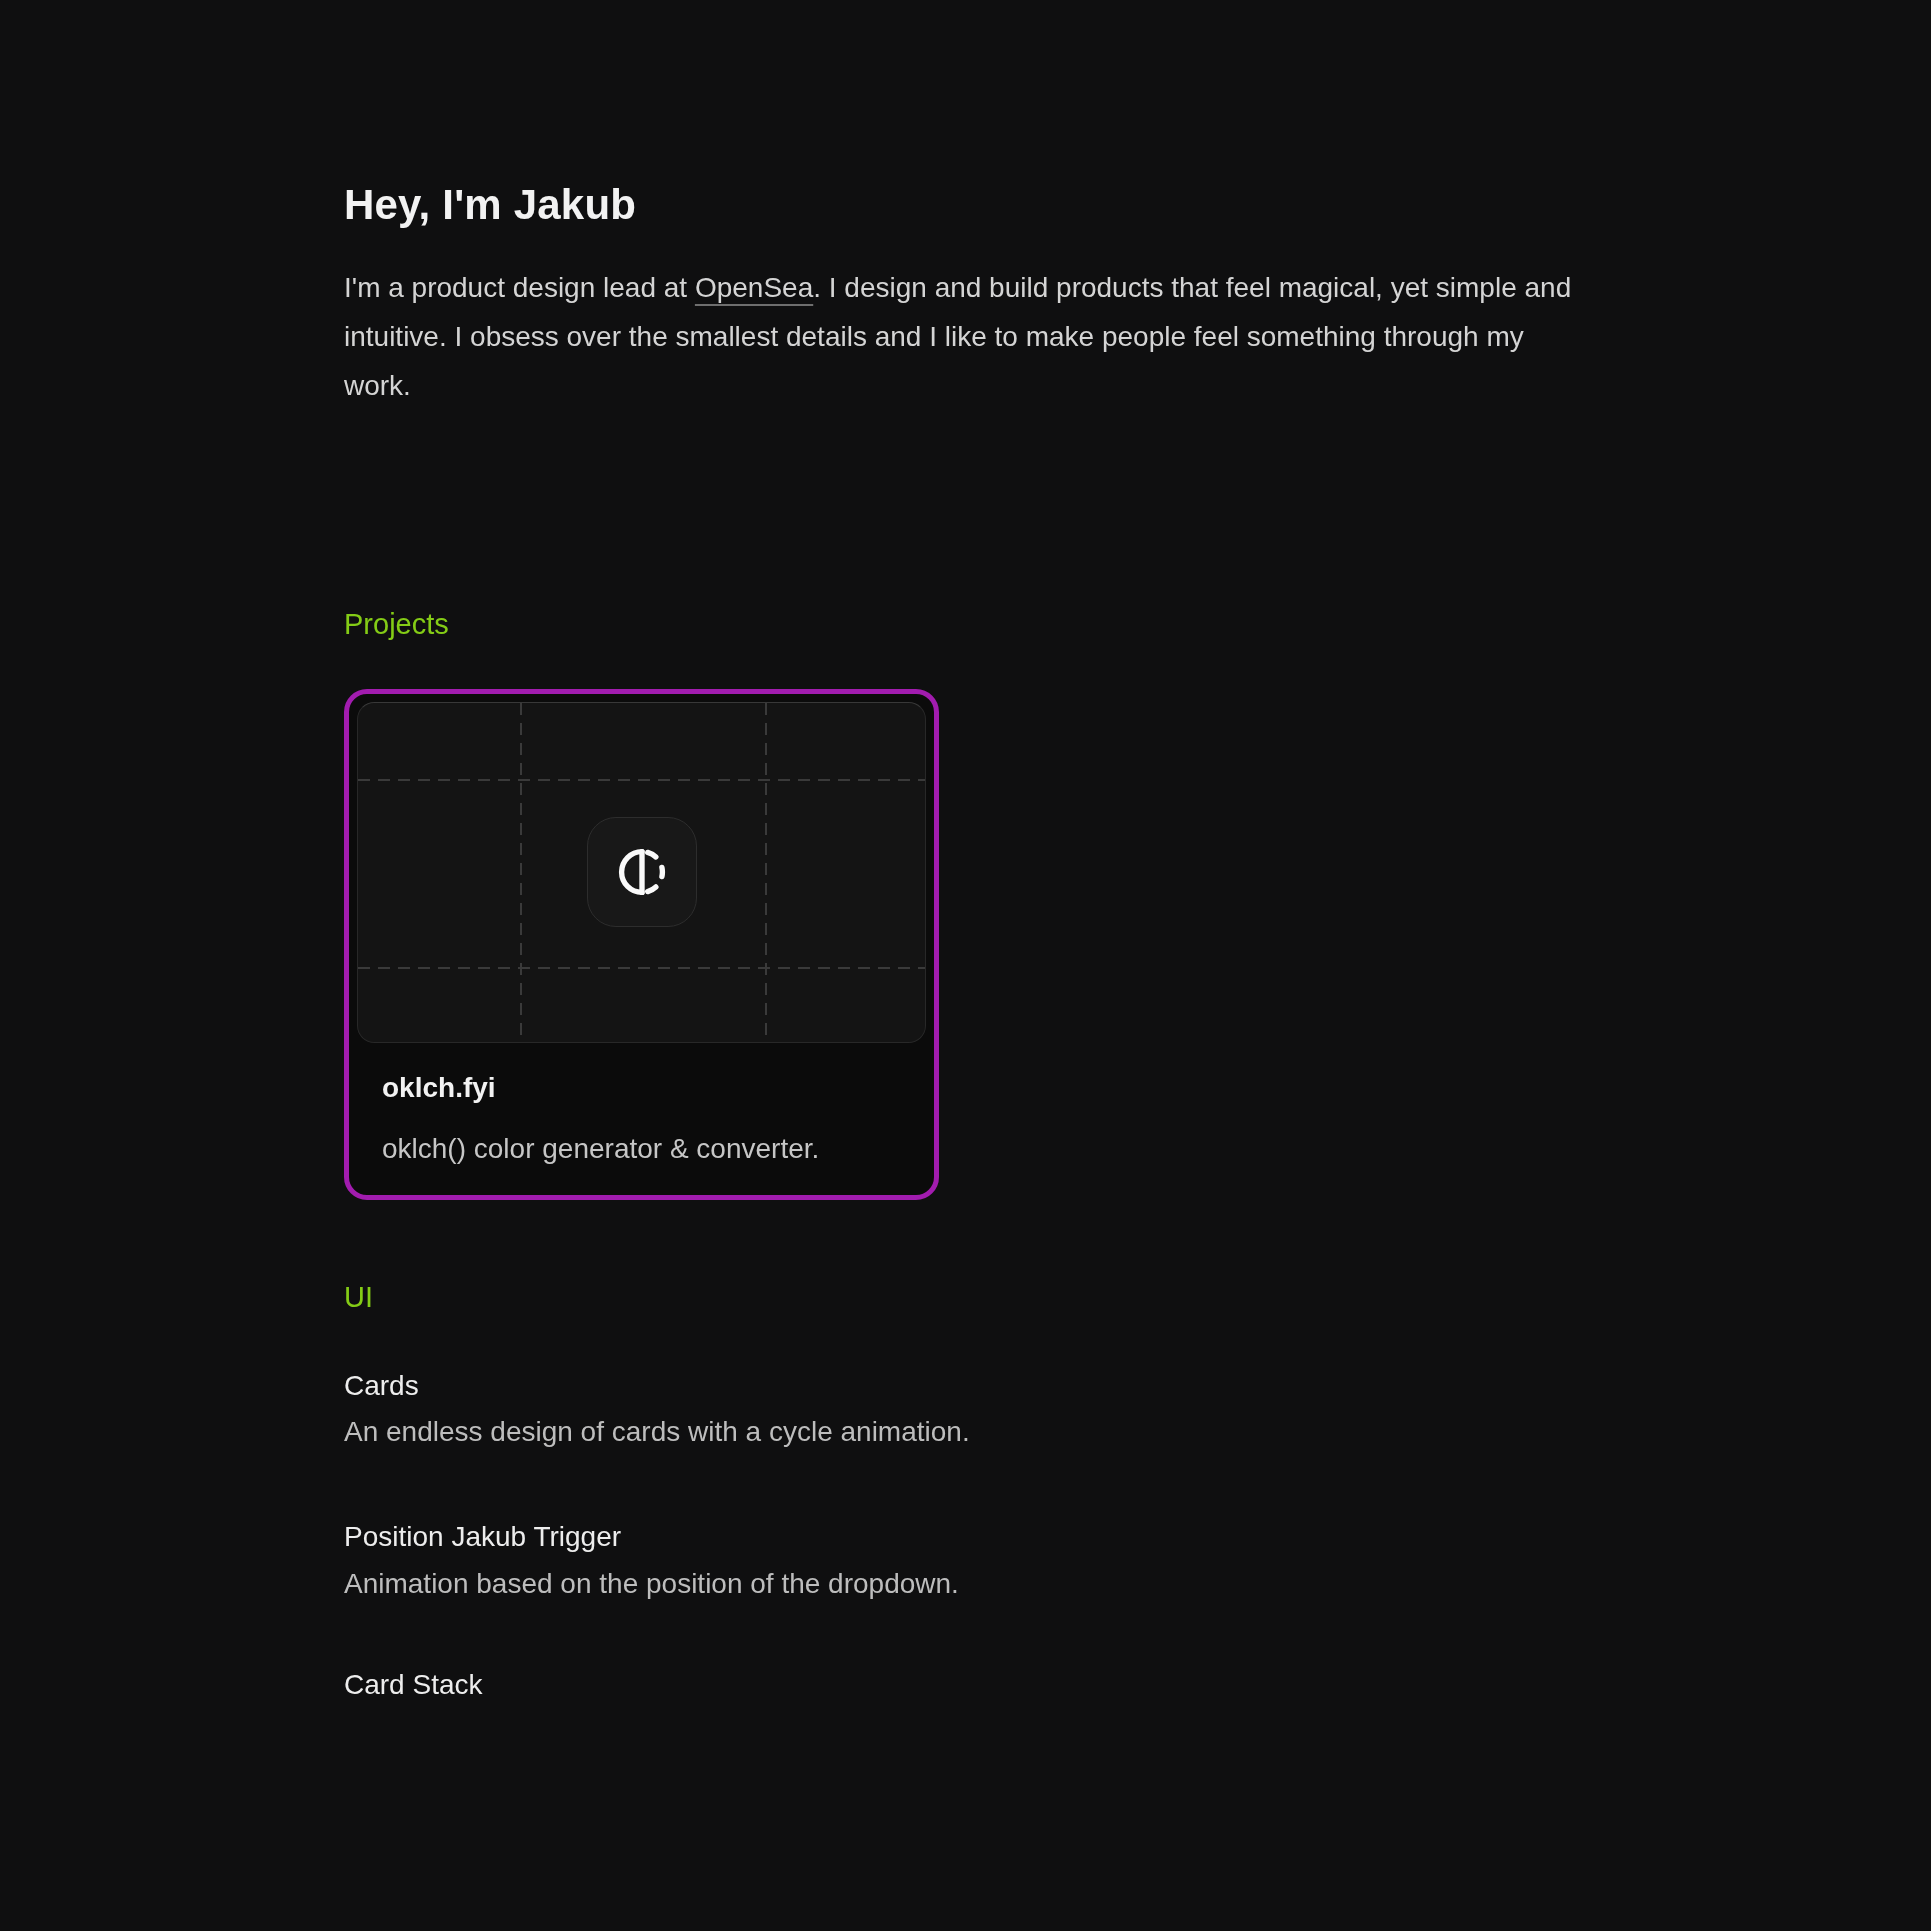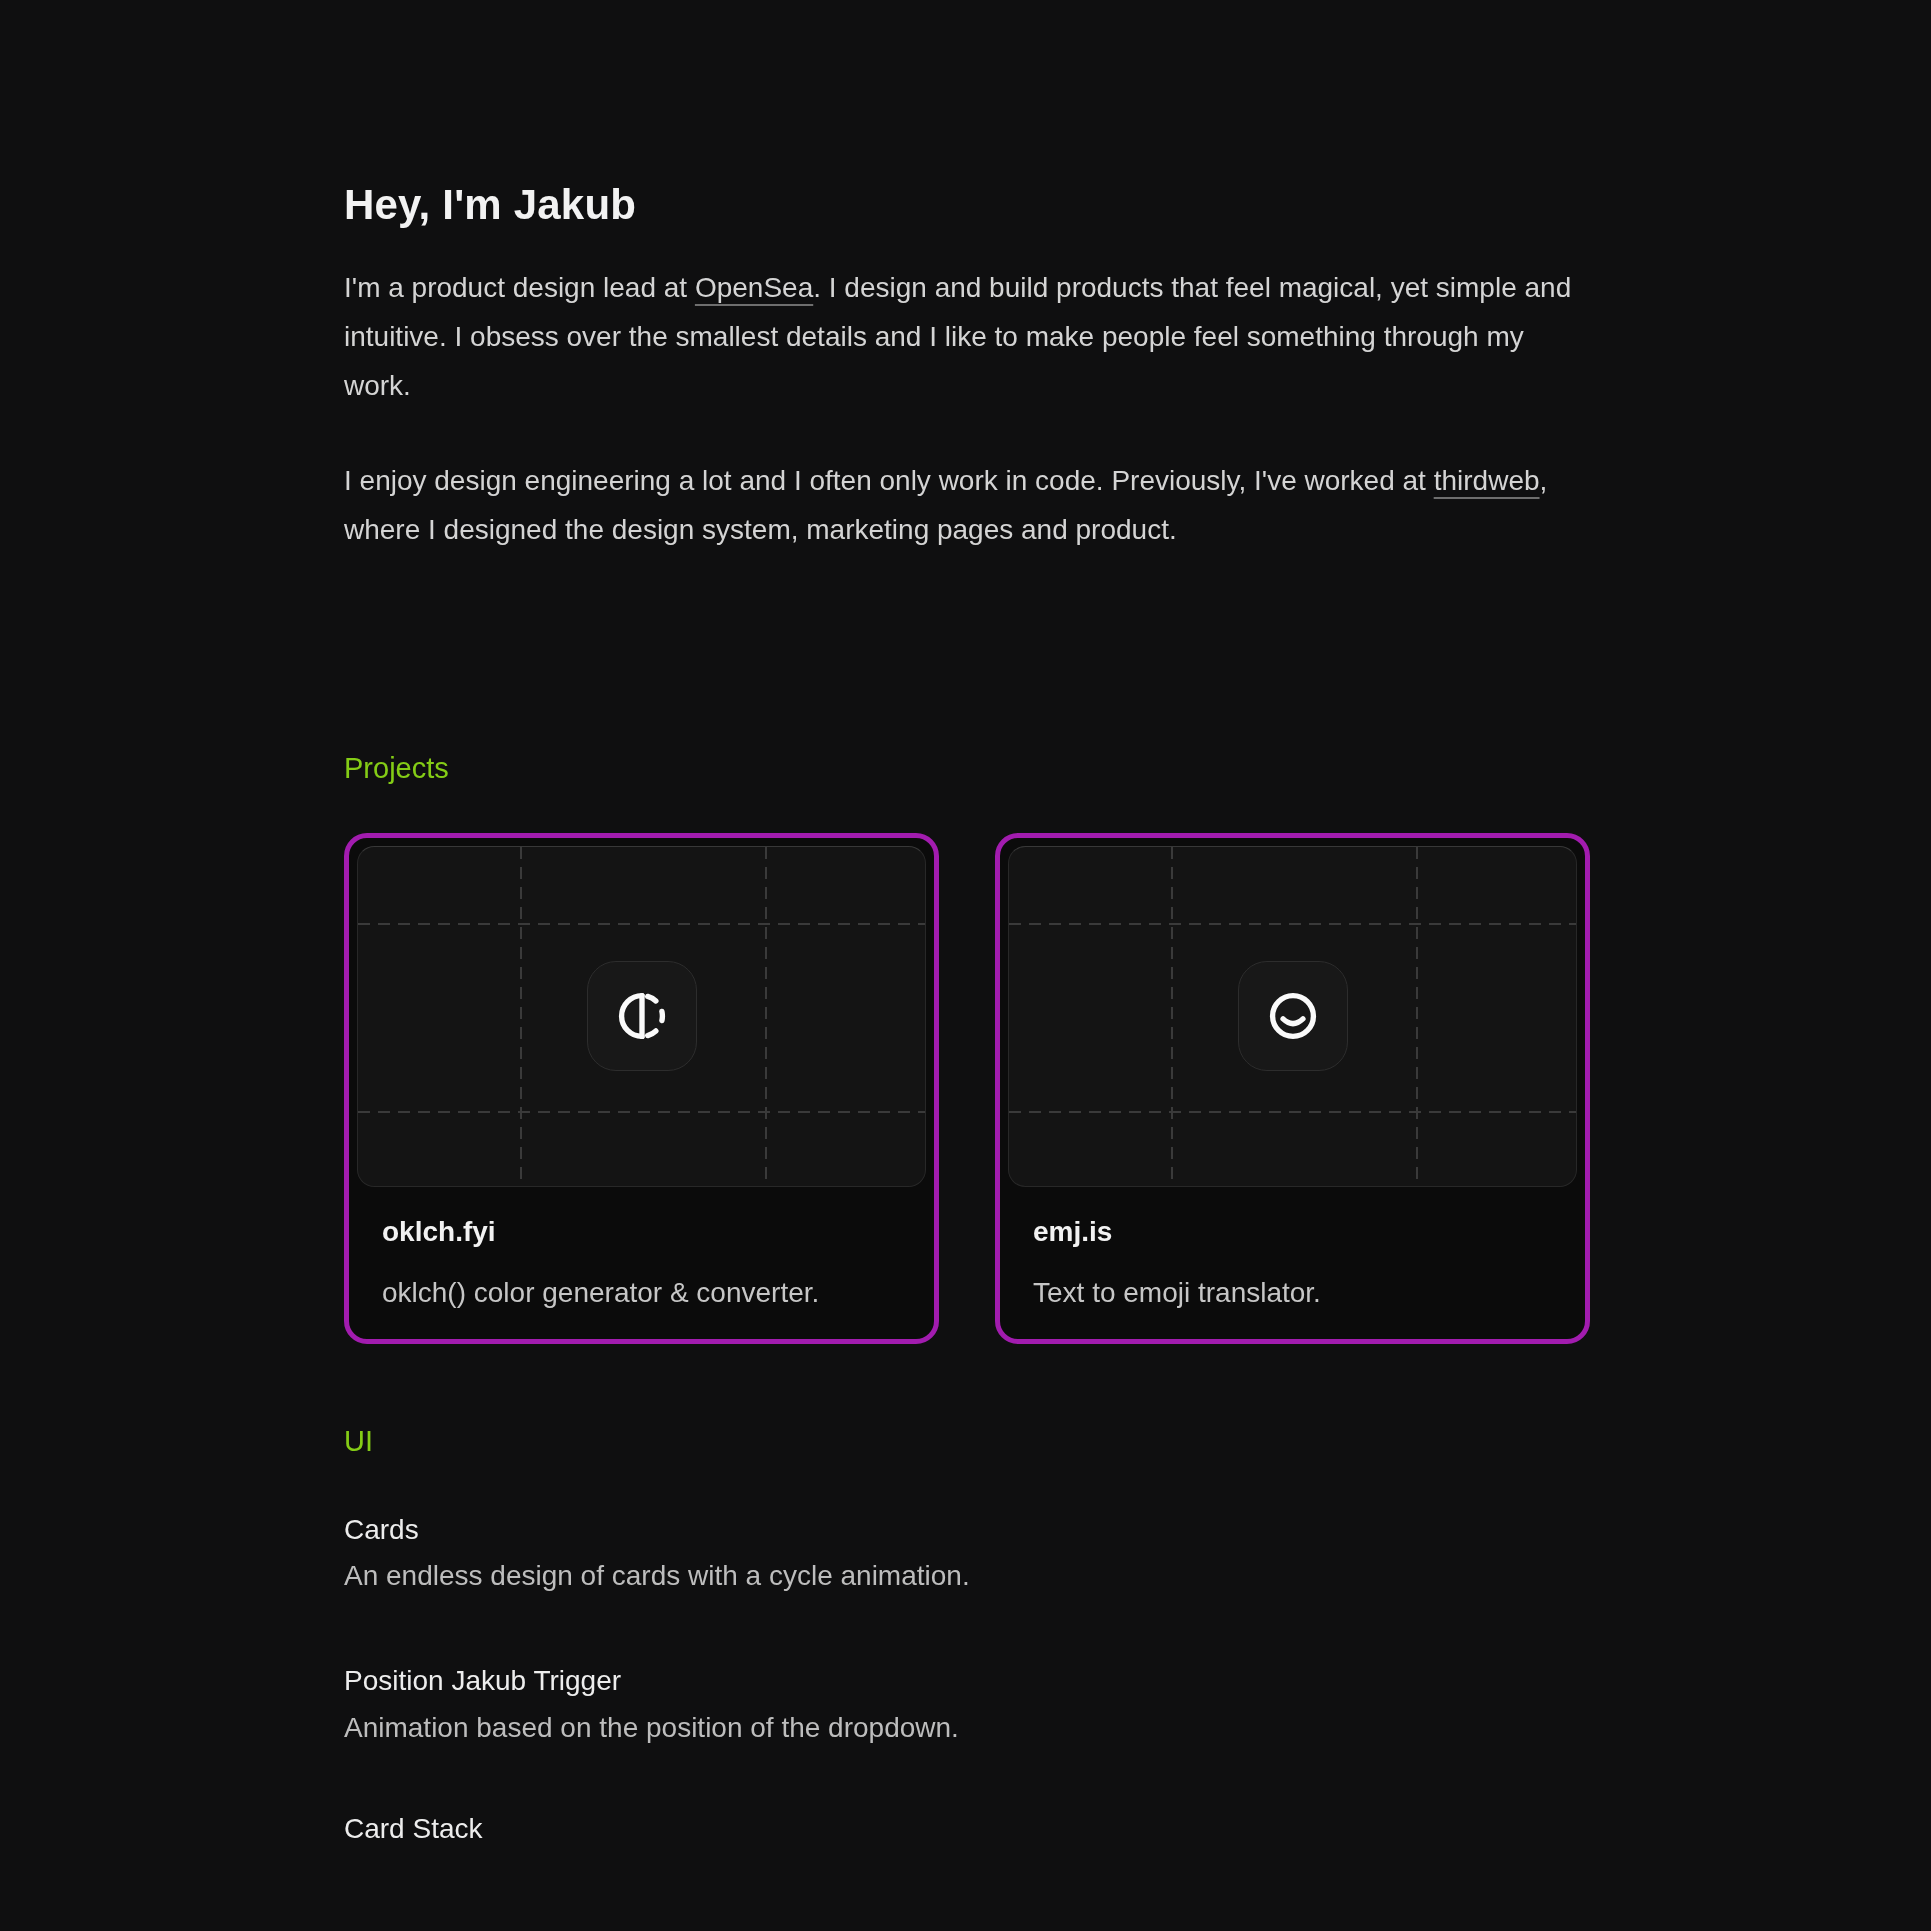--- a/index.html
+++ b/index.html
@@ -134,21 +134,20 @@
 </head>
 <body>
 
 <div class="content">
 
   <section>
     <h1 class="page-title">Hey, I'm Jakub</h1>
 
     <p class="body-text first"><span>I'm a product design lead at </span><a class="inline-link">OpenSea</a><span>. I design and build products that feel magical, yet simple and intuitive. I obsess over the smallest details and I like to make people feel something through my work.</span></p>
 
-    <p class="body-text second"><span>I enjoy design engineering a lot and I often only work in code. Previously, I've worked at </span><a class="inline-link">thirdweb</a><span>, where I designed the design system, marketing pages and product.</span></p>
   </section>
 
   <section>
     <h2 class="section-heading projects-heading">Projects</h2>
 
     <div class="cards-row">
 
       <div class="project-card">
         <div class="card-preview">
           <div class="grid-line-v v1"></div>
@@ -164,40 +163,20 @@
               </svg>
             </span>
           </div>
         </div>
         <div class="card-footer">
           <div class="card-title">oklch.fyi</div>
           <div class="card-desc">oklch() color generator &amp; converter.</div>
         </div>
       </div>
 
-      <div class="project-card">
-        <div class="card-preview">
-          <div class="grid-line-v v1"></div>
-          <div class="grid-line-v v2"></div>
-          <div class="grid-line-h h1"></div>
-          <div class="grid-line-h h2"></div>
-          <div class="icon-tile">
-            <span>
-              <svg width="56" height="56" viewBox="0 0 48 48" fill="none">
-                <circle cx="24" cy="24" r="17.5" stroke="#fafafa" stroke-width="4.6"></circle>
-                <path d="M15.5 26.5 Q24 34.5 32.5 26.5" stroke="#fafafa" stroke-width="4.6" stroke-linecap="round"></path>
-              </svg>
-            </span>
-          </div>
-        </div>
-        <div class="card-footer">
-          <div class="card-title">emj.is</div>
-          <div class="card-desc">Text to emoji translator.</div>
-        </div>
-      </div>
 
     </div>
   </section>
 
   <section>
     <h2 class="section-heading ui-heading">UI</h2>
 
     <div class="ui-item item-0">
       <div class="ui-item-title">Cards</div>
       <div class="ui-item-desc">An endless design of cards with a cycle animation.</div>

